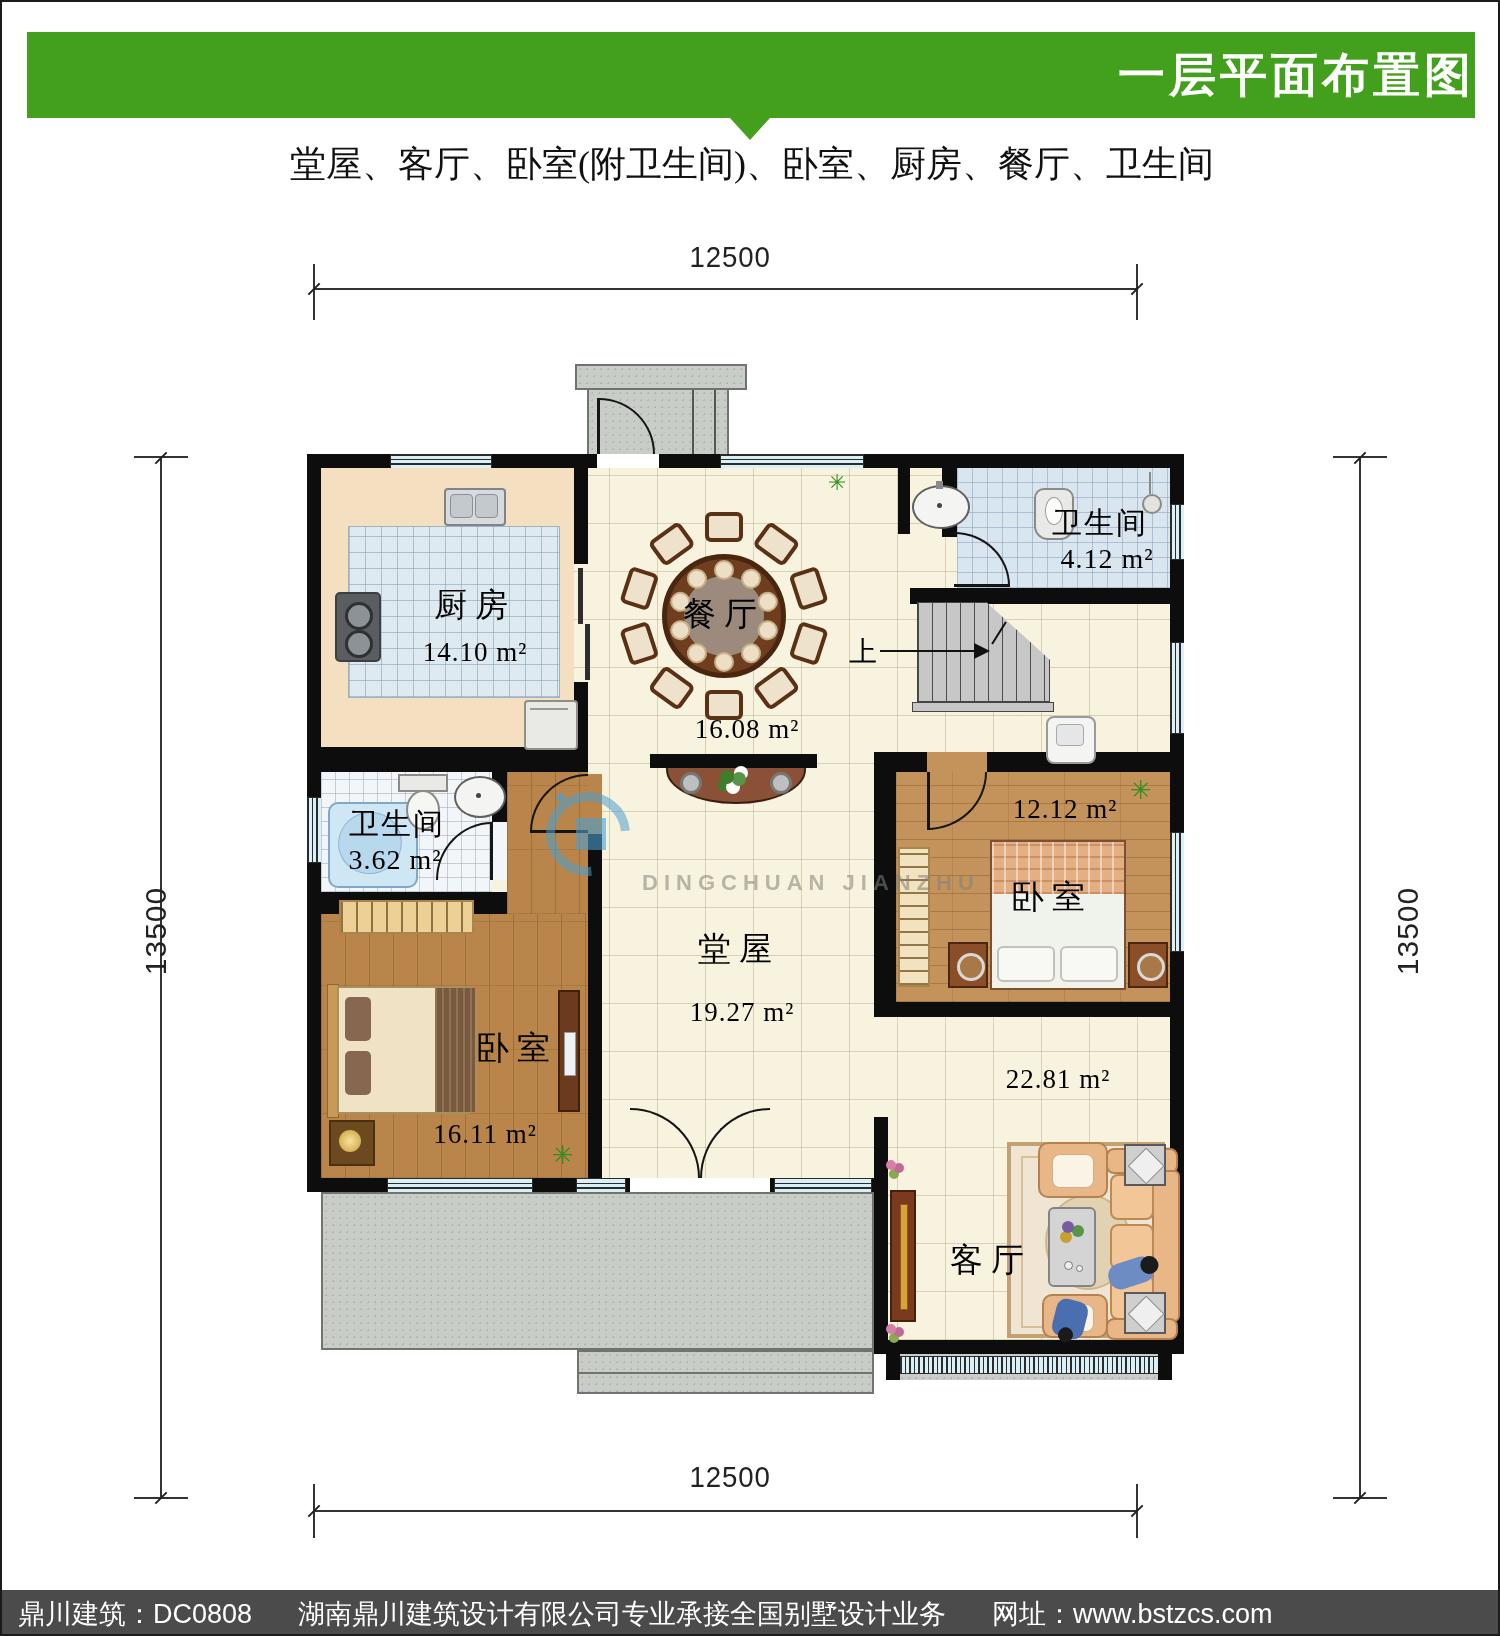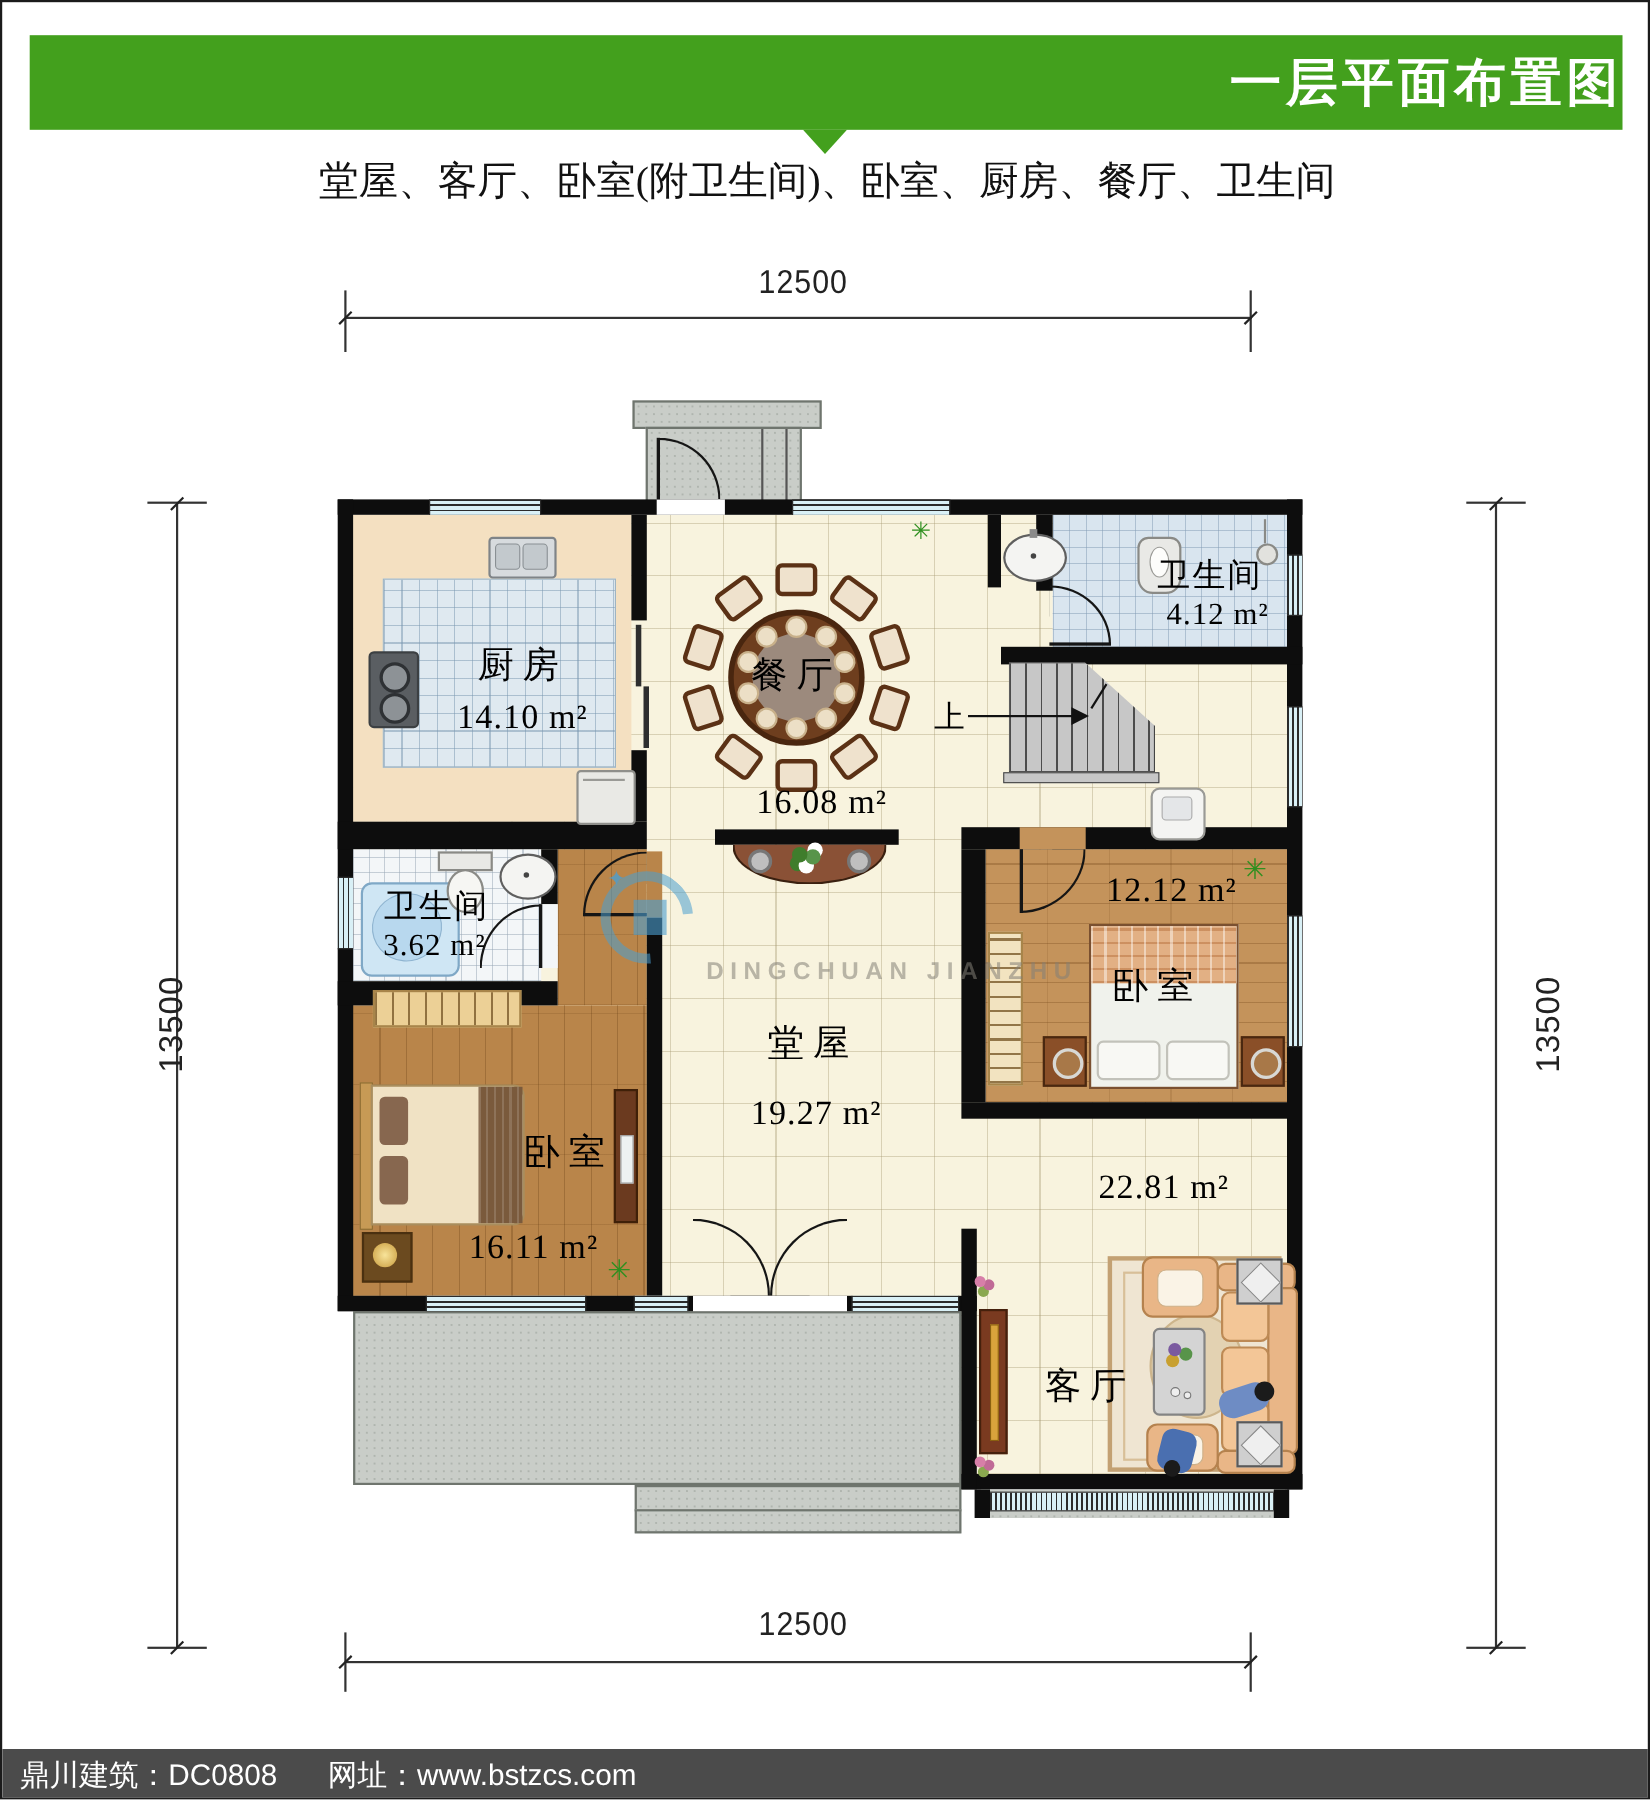--- a/index.html
+++ b/index.html
@@ -53,21 +53,21 @@
   .win-v{background:repeating-linear-gradient(to right,#2b2b2b 0 1.5px,#d9f0f6 1.5px 4.6px);
     border-top:1px solid #2b2b2b;border-bottom:1px solid #2b2b2b;box-sizing:border-box;}
   .gap{background:#ffffff;}
   .gap-floor{background:#f8f3de;}
   .arc{box-sizing:border-box;border-color:#151515;border-style:solid;}
   .leaf{background:#151515;}
   
   .rlabel{font-family:"Liberation Serif","DejaVu Serif",serif;color:#000000;
     white-space:nowrap;transform:translate(-50%,-50%);z-index:40;}
   .rname{font-size:33px;letter-spacing:8px;}
-  .rarea{font-size:31px;letter-spacing:1px;}
+  .rarea{font-size:27px;letter-spacing:1px;}
   
   .stairs{background-color:#c7c7c7;background-image:
     repeating-linear-gradient(90deg,#4c4c4c 0 1.5px,transparent 1.5px 14px);
     clip-path:polygon(0 0,52% 0,100% 58%,100% 100%,0 100%);border:1px solid #444;box-sizing:border-box;}
   .chair{position:absolute;left:-19px;top:-104px;width:38px;height:30px;background:#efe2cd;
     border:4px solid #5b3115;border-radius:6px;transform-origin:19px 104px;box-sizing:border-box;}
   .plate{position:absolute;left:-10px;top:-56px;width:20px;height:20px;background:#ecdfc6;
     border:2px solid #c8b08a;border-radius:50%;transform-origin:10px 56px;box-sizing:border-box;}
   .plant{font-size:26px;color:#2f8f1f;line-height:1;z-index:35;}
   .flower{width:10px;height:10px;border-radius:50%;background:#d77fa8;
@@ -362,16 +362,17 @@
 
   <div class="abs wm" style="left:540px;top:772px;width:440px;height:140px;">
     <div class="abs wm-ring" style="left:4px;top:18px;"></div>
     <div class="abs wm-sq" style="left:34px;top:44px;"></div>
     <div class="abs" style="left:10px;top:12px;color:rgba(75,158,208,.8);font-size:20px;">✦</div>
     <div class="abs wm-en" style="left:100px;top:96px;">DINGCHUAN JIANZHU</div>
   </div>
 
   <div class="abs footer">
     <span>鼎川建筑：DC0808</span>
+    <span>湖南鼎川建筑设计有限公司专业承接全国别墅设计业务</span>
     <span>网址：www.bstzcs.com</span>
   </div>
 
 </div>
 
 </body></html>

